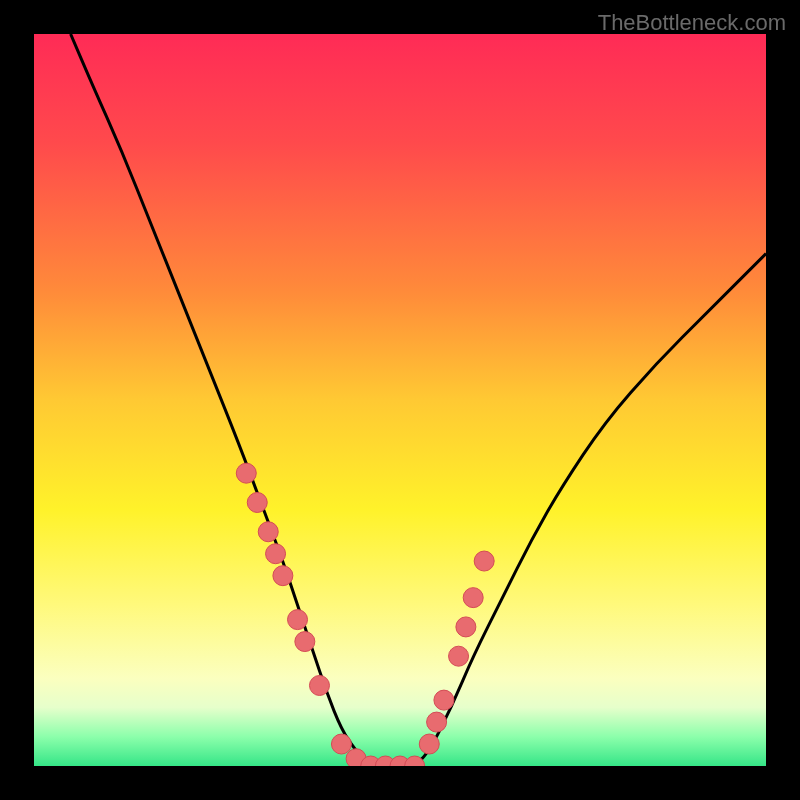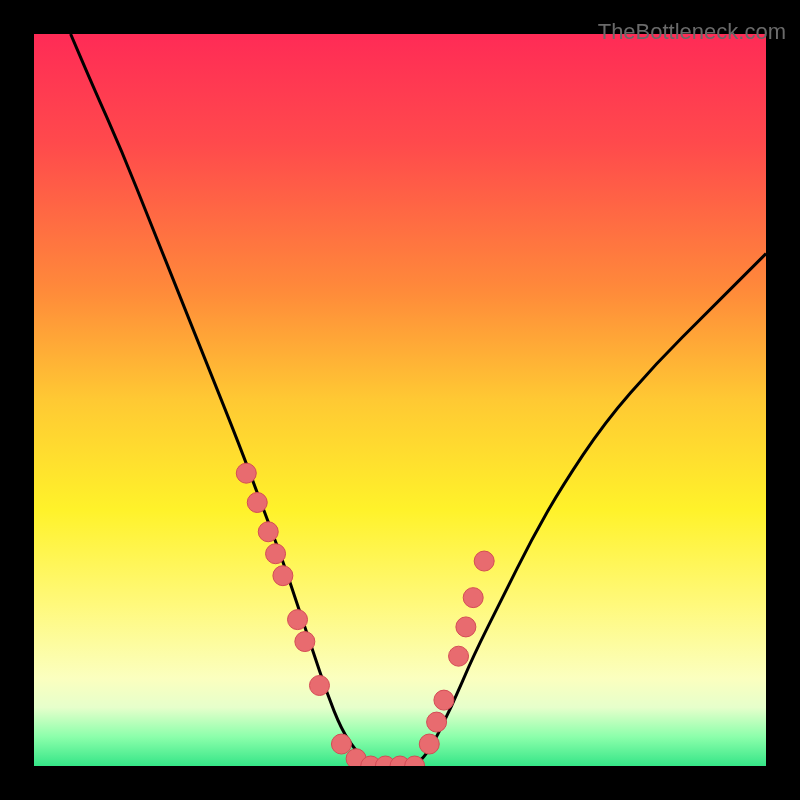--- a/index.html
+++ b/index.html
@@ -6,21 +6,21 @@
     margin: 0;
     padding: 0;
     width: 800px;
     height: 800px;
     background: #000;
     position: relative;
     font-family: Arial, sans-serif;
   }
   .watermark {
     position: absolute;
-    top: 19px;
+    top: 10px;
     right: 14px;
     color: #6a6a6a;
     font-size: 22px;
     font-weight: 500;
     z-index: 10;
   }
   .plot-area {
     position: absolute;
     left: 34px;
     top: 34px;

